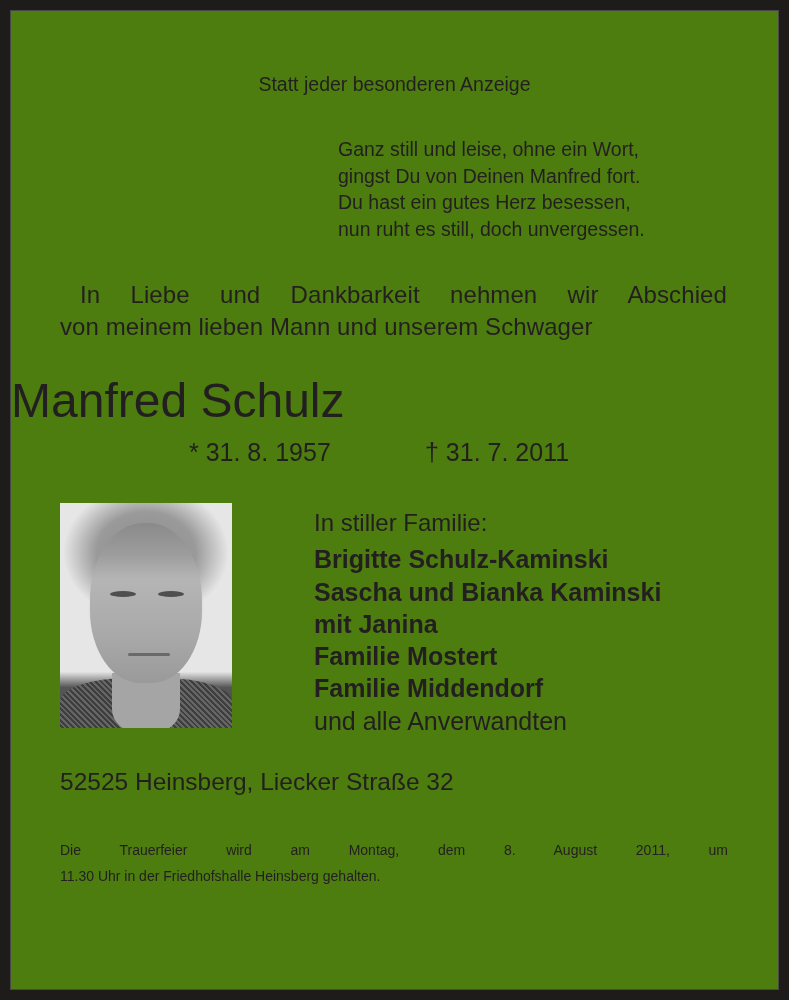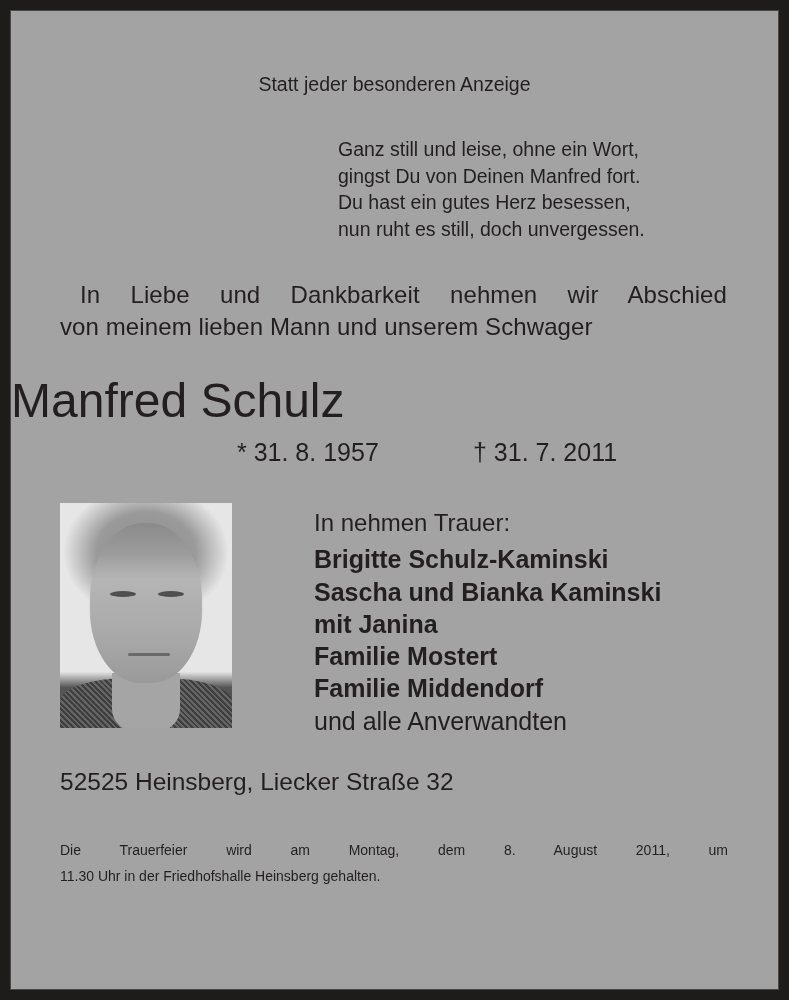--- a/index.html
+++ b/index.html
@@ -8,21 +8,21 @@
       background: #1e1b1b;
       position: relative;
       overflow: hidden;
       font-family: "Liberation Sans", sans-serif;
       color: #231f20;
     }
     .page {
       position: absolute;
       left: 11px; top: 11px;
       width: 767px; height: 978px;
-      background: #a3a3a3;
+      background: #4d7c0f;
       box-shadow: 0 0 0 1px #4a4747;
     }
     .abs { position: absolute; white-space: nowrap; }
     .header {
       left: 0; width: 767px; top: 62px;
       text-align: center;
       font-size: 19.5px;
     }
     .poem {
       left: 327px; top: 125px;
@@ -41,21 +41,21 @@
       left: 0; width: 767px; top: 362px;
       text-align: left;
       font-size: 48px;
       line-height: 56px;
     }
     .dates {
       left: 178px; top: 426px;
       font-size: 25px;
       line-height: 30px;
     }
-    .dates .birth { display: inline-block; width: 236px; margin-left: 48px; }
+    .dates .birth { display: inline-block; width: 236px; }
     .photo {
       left: 49px; top: 492px;
       width: 172px; height: 225px;
       background:
         radial-gradient(ellipse 34% 28% at 50% 47%, #bdbdbd 0%, #a8a8a8 60%, rgba(150,150,150,0) 100%),
         radial-gradient(ellipse 48% 30% at 50% 22%, #8c8c8c 0%, #9a9a9a 60%, rgba(200,200,200,0) 100%),
         linear-gradient(180deg, rgba(0,0,0,0) 0%, rgba(0,0,0,0) 75%, #555 82%, #4a4a4a 100%),
         #e6e6e6;
       overflow: hidden;
     }
@@ -128,21 +128,21 @@
   <div class="abs photo">
     <div class="shoulders"></div>
     <div class="neck"></div>
     <div class="face"></div>
     <div class="eye l"></div>
     <div class="eye r"></div>
     <div class="mouth"></div>
   </div>
 
   <div class="abs mourners">
-    <span class="lead">In nehmen Trauer:</span>
+    <span class="lead">In stiller Familie:</span>
     <span class="bold">Brigitte Schulz-Kaminski</span>
     <span class="bold">Sascha und Bianka Kaminski</span>
     <span class="bold">mit Janina</span>
     <span class="bold">Familie Mostert</span>
     <span class="bold">Familie Middendorf</span>
     <span class="tail">und alle Anverwandten</span>
   </div>
 
   <div class="abs address">52525 Heinsberg, Liecker Straße 32</div>
 

